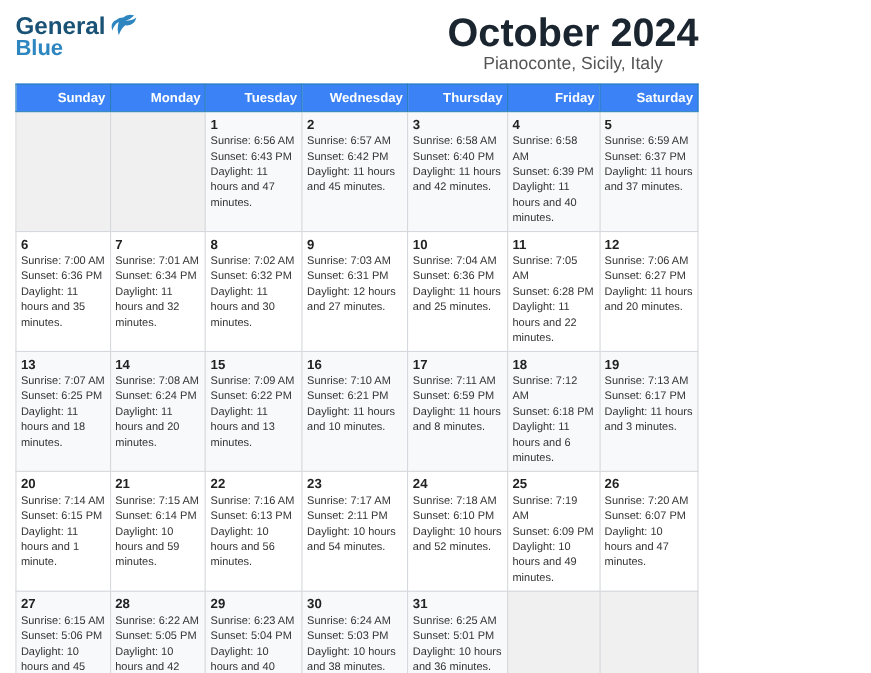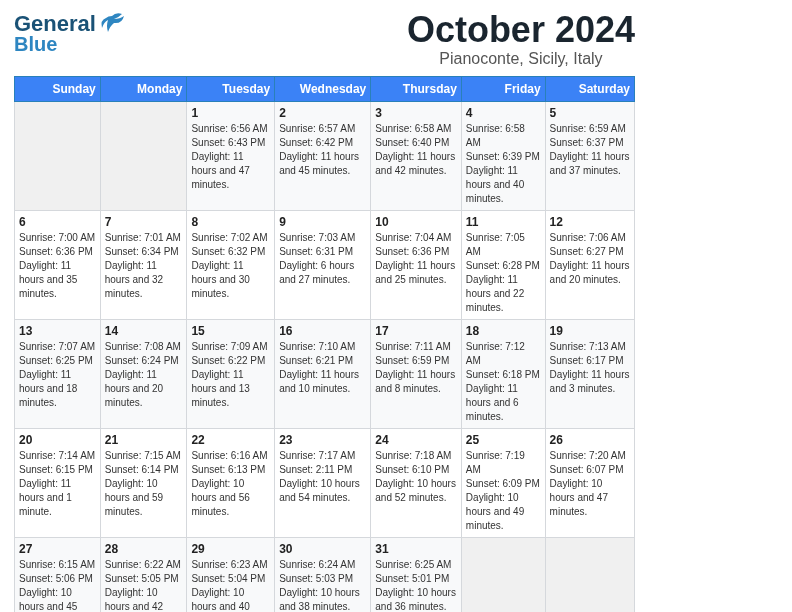--- a/index.html
+++ b/index.html
@@ -164,21 +164,21 @@
           <td>
         <span class="day-num">8</span>
         <span class="day-detail">Sunrise: 7:02 AM</span><br>
         <span class="day-detail">Sunset: 6:32 PM</span><br>
         <span class="day-detail">Daylight: 11 hours and 30 minutes.</span>
       </td>
           <td>
         <span class="day-num">9</span>
         <span class="day-detail">Sunrise: 7:03 AM</span><br>
         <span class="day-detail">Sunset: 6:31 PM</span><br>
-        <span class="day-detail">Daylight: 6 hours and 27 minutes.</span>
+        <span class="day-detail">Daylight: 12 hours and 27 minutes.</span>
       </td>
           <td>
         <span class="day-num">10</span>
         <span class="day-detail">Sunrise: 7:04 AM</span><br>
         <span class="day-detail">Sunset: 6:36 PM</span><br>
         <span class="day-detail">Daylight: 11 hours and 25 minutes.</span>
       </td>
           <td>
         <span class="day-num">11</span>
         <span class="day-detail">Sunrise: 7:05 AM</span><br>
@@ -244,21 +244,21 @@
         <span class="day-detail">Daylight: 11 hours and 1 minute.</span>
       </td>
           <td>
         <span class="day-num">21</span>
         <span class="day-detail">Sunrise: 7:15 AM</span><br>
         <span class="day-detail">Sunset: 6:14 PM</span><br>
         <span class="day-detail">Daylight: 10 hours and 59 minutes.</span>
       </td>
           <td>
         <span class="day-num">22</span>
-        <span class="day-detail">Sunrise: 6:16 AM</span><br>
+        <span class="day-detail">Sunrise: 7:16 AM</span><br>
         <span class="day-detail">Sunset: 6:13 PM</span><br>
         <span class="day-detail">Daylight: 10 hours and 56 minutes.</span>
       </td>
           <td>
         <span class="day-num">23</span>
         <span class="day-detail">Sunrise: 7:17 AM</span><br>
         <span class="day-detail">Sunset: 2:11 PM</span><br>
         <span class="day-detail">Daylight: 10 hours and 54 minutes.</span>
       </td>
           <td>

